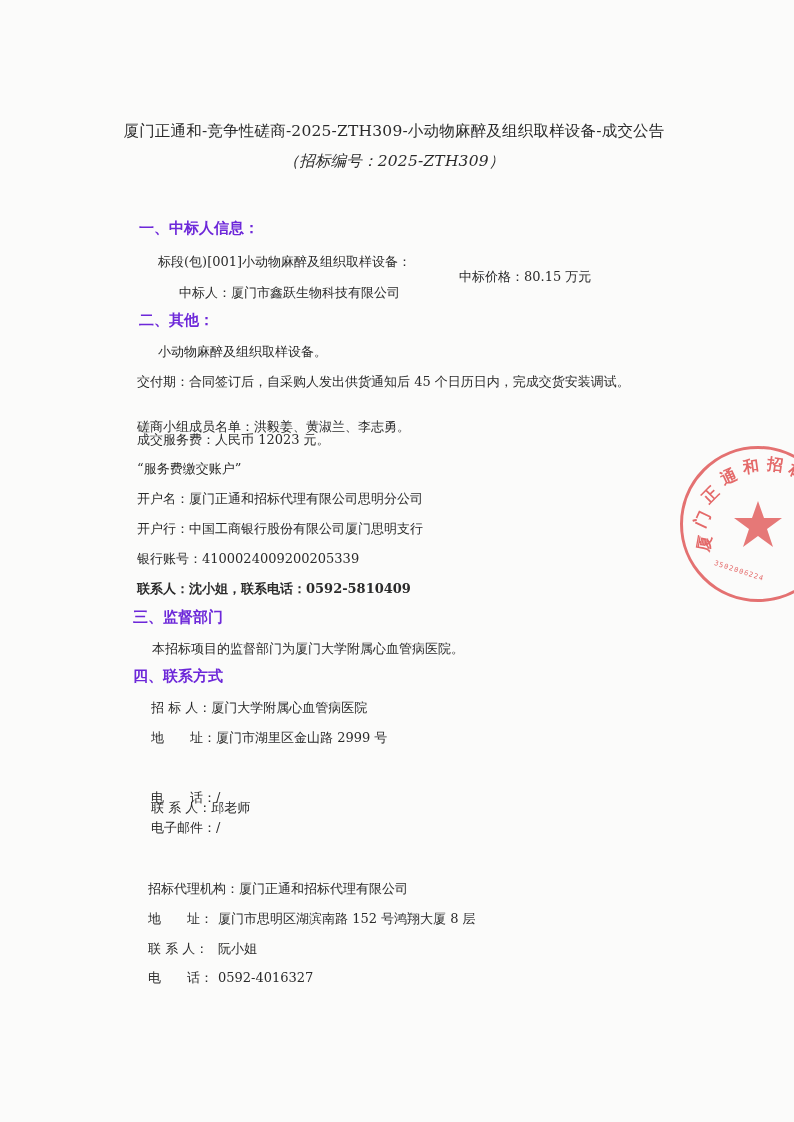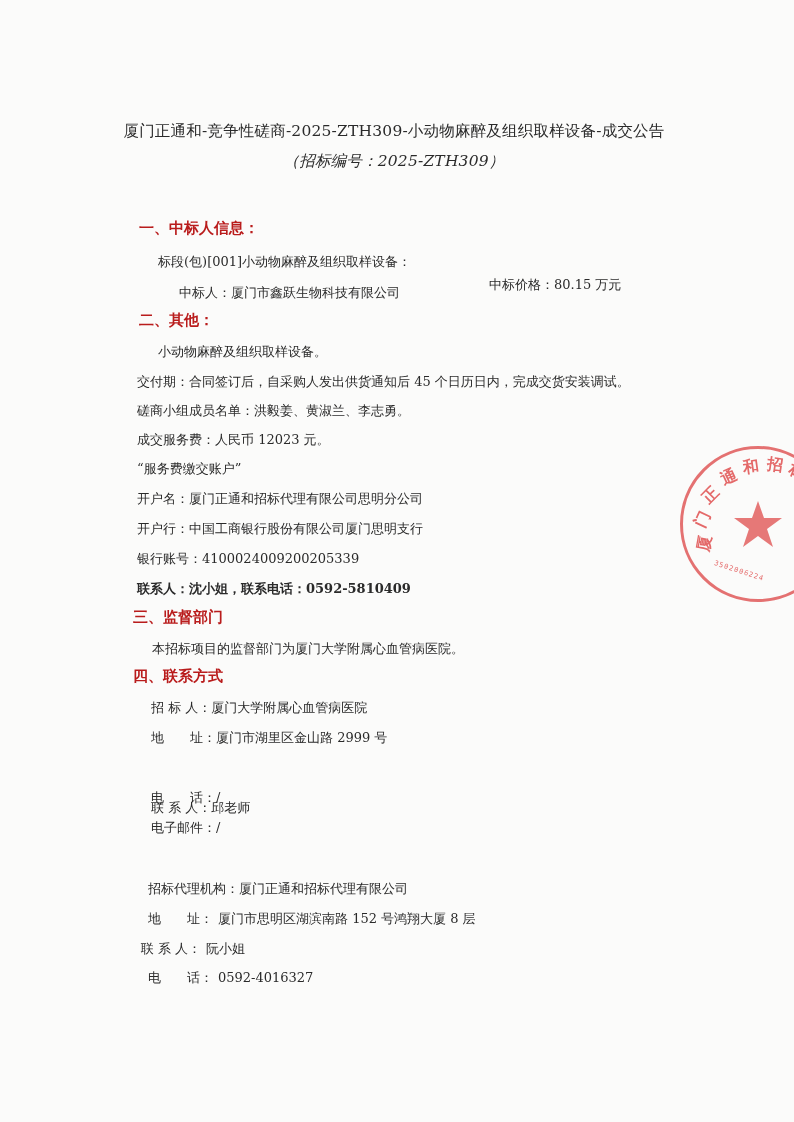--- a/index.html
+++ b/index.html
@@ -2,68 +2,68 @@
 <html><head>
   <meta charset="utf-8">
   <style>
     html, body { margin: 0; padding: 0; }
     body {
       width: 794px; height: 1122px; background: #fbfbfa; position: relative; overflow: hidden;
       font-family: "DejaVu Serif", "Liberation Serif", serif; color: #2a2a2a;
     }
     .abs { position: absolute; white-space: nowrap; }
     .title { left: 0; width: 788px; text-align: center; font-size: 15.5px; letter-spacing: 0.2px; }
-    .h { font-family: "DejaVu Sans", "Liberation Sans", sans-serif; font-weight: bold; font-size: 15px; color: #b91c1c; }
+    .h { font-family: "DejaVu Sans", "Liberation Sans", sans-serif; font-weight: bold; font-size: 15px; color: #6d28d9; }
     .t { font-size: 13px; }
     .lbl { display: inline-block; }
     .seal { position: absolute; left: 680px; top: 446px; width: 150px; height: 150px; border-radius: 50%;
       border: 3px solid #e05a5a; opacity: 0.85; }
     .seal-text { position: absolute; color: #e05050; font-weight: bold; font-size: 16px; font-family: "DejaVu Sans", sans-serif; }
     .seal-num { position: absolute; color: #e05050; font-size: 7px; font-family: "DejaVu Sans Mono", monospace; letter-spacing: 1px; }
   </style>
 </head>
 <body>
 
 <div class="abs title" style="top:121px;">厦门正通和-竞争性磋商-2025-ZTH309-小动物麻醉及组织取样设备-成交公告</div>
 <div class="abs title" style="top:151px;font-style:italic;">（招标编号：2025-ZTH309）</div>
 
 <div class="abs h" style="left:139px; top:219px;">一、中标人信息：</div>
 <div class="abs t" style="left:158px; top:253px;">标段(包)[001]小动物麻醉及组织取样设备：</div>
 <div class="abs t" style="left:179px; top:284px;">
   <span>中标人：</span><span>厦门市鑫跃生物科技有限公司</span>
 </div>
-<div class="abs t" style="left:459px; top:276px;margin-left:30px;">
+<div class="abs t" style="left:459px; top:268px;">
   <span>中标价格：</span><span>80.15 万元</span>
 </div>
 
 <div class="abs h" style="left:139px; top:311px;">二、其他：</div>
 <div class="abs t" style="left:158px; top:343px;">小动物麻醉及组织取样设备。</div>
 <div class="abs t" style="left:137px; top:373px;">交付期：合同签订后，自采购人发出供货通知后 45 个日历日内，完成交货安装调试。</div>
-<div class="abs t" style="left:137px; top:402px;">磋商小组成员名单：洪毅姜、黄淑兰、李志勇。</div>
+<div class="abs t" style="left:137px; top:418px;">磋商小组成员名单：洪毅姜、黄淑兰、李志勇。</div>
 <div class="abs t" style="left:137px; top:431px;">成交服务费：人民币 12023 元。</div>
 <div class="abs t" style="left:137px; top:460px;">“服务费缴交账户”</div>
 <div class="abs t" style="left:137px; top:490px;">开户名：厦门正通和招标代理有限公司思明分公司</div>
 <div class="abs t" style="left:137px; top:520px;">开户行：中国工商银行股份有限公司厦门思明支行</div>
 <div class="abs t" style="left:137px; top:550px;">银行账号：4100024009200205339</div>
 <div class="abs t" style="left:137px; top:580px;font-weight:bold;">联系人：沈小姐，联系电话：0592-5810409</div>
 
 <div class="abs h" style="left:133px; top:608px;">三、监督部门</div>
 <div class="abs t" style="left:152px; top:640px;">本招标项目的监督部门为厦门大学附属心血管病医院。</div>
 
 <div class="abs h" style="left:133px; top:667px;">四、联系方式</div>
 
 <div class="abs t" style="left:151px; top:699px;"><span class="lbl">招 标 人：</span><span>厦门大学附属心血管病医院</span></div>
 <div class="abs t" style="left:151px; top:729px;"><span class="lbl">地　　址：</span><span>厦门市湖里区金山路 2999 号</span></div>
 <div class="abs t" style="left:151px; top:759px;margin-top:40px;"><span class="lbl">联 系 人：</span><span>邱老师</span></div>
 <div class="abs t" style="left:151px; top:789px;"><span class="lbl">电　　话：</span><span>/</span></div>
 <div class="abs t" style="left:151px; top:819px;"><span class="lbl">电子邮件：</span><span>/</span></div>
 
 <div class="abs t" style="left:148px; top:880px;"><span class="lbl">招标代理机构：</span><span>厦门正通和招标代理有限公司</span></div>
 <div class="abs t" style="left:148px; top:910px;"><span class="lbl" style="width:70px;">地　　址：</span><span>厦门市思明区湖滨南路 152 号鸿翔大厦 8 层</span></div>
-<div class="abs t" style="left:136px; top:940px;text-align:center;"><span class="lbl" style="width:70px;">联 系 人：</span><span>阮小姐</span></div>
+<div class="abs t" style="left:148px; top:940px;"><span class="lbl" style="width:70px;">联 系 人：</span><span>阮小姐</span></div>
 <div class="abs t" style="left:148px; top:969px;"><span class="lbl" style="width:70px;">电　　话：</span><span>0592-4016327</span></div>
 
 <div class="seal">
   <svg width="50" height="50" viewBox="0 0 50 50" style="position:absolute; left:50px; top:50px;">
     <polygon points="25,2 31,19 49,19 34,30 40,48 25,37 10,48 16,30 1,19 19,19" fill="#e05050" opacity="0.9"></polygon>
   </svg>
   <div class="seal-text" style="left:14px; top:84px; transform:rotate(-80deg);">厦</div>
   <div class="seal-text" style="left:12px; top:60px; transform:rotate(-65deg);">门</div>
   <div class="seal-text" style="left:20px; top:36px; transform:rotate(-45deg);">正</div>
   <div class="seal-text" style="left:38px; top:18px; transform:rotate(-25deg);">通</div>

